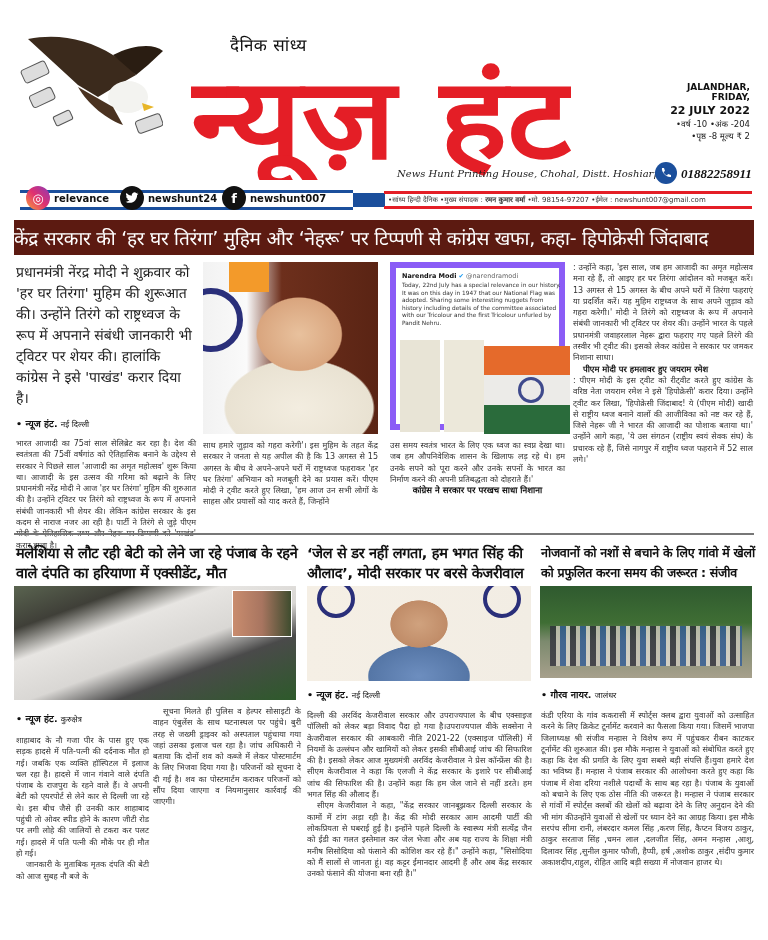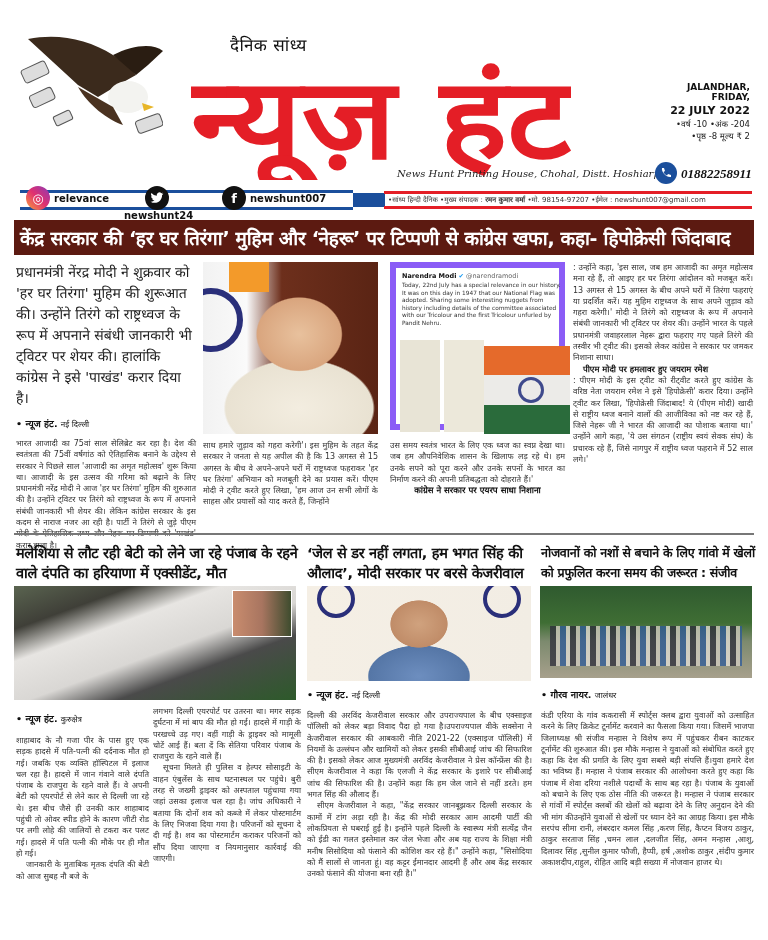--- a/index.html
+++ b/index.html
@@ -22,21 +22,21 @@
 .socialbar-fill{left:330px;top:193px;width:55px;height:14px;background:#1b4f9c;}
 .social{position:absolute;top:-7px;display:flex;align-items:center;}
 .social .ic{width:24px;height:24px;border-radius:50%;display:flex;align-items:center;justify-content:center;color:#fff;font-weight:bold;font-size:13px;}
 .social .lbl{font-size:10px;font-weight:bold;color:#111;margin-left:4px;}
 .ig{background:linear-gradient(45deg,#f9a13c,#e0306f,#8a3ab9);}
 .tw{background:#111;}
 .fb{background:#111;}
 .infobar{left:384px;top:191px;width:368px;height:18px;border-top:3px solid #e41e26;border-bottom:3px solid #e41e26;font-size:7px;color:#333;padding:1px 4px;white-space:nowrap;overflow:hidden;}
 .infobar b{font-weight:bold;}
 
-.headline-main{left:14px;top:220px;width:740px;height:35px;background:#5c1a11;color:#fff;font-size:19px;font-weight:bold;display:flex;align-items:center;padding-left:6px;white-space:nowrap;overflow:hidden;letter-spacing:-0.3px;}
+.headline-main{left:14px;top:220px;width:740px;height:35px;background:#5c1a11;color:#fff;font-size:19px;font-weight:normal;display:flex;align-items:center;white-space:nowrap;overflow:hidden;letter-spacing:-0.3px;}
 
 .col{font-size:8px;line-height:11.3px;color:#333;text-align:justify;}
 .lead{font-size:14px;line-height:21px;color:#222;}
 .byline{font-size:9.5px;font-weight:bold;color:#111;}
 .byline span{font-weight:normal;font-size:8px;}
 .subhead{font-weight:bold;color:#111;}
 .rule{height:2px;background:#777;}
 
 .img{overflow:hidden;}
 .modi-img{left:203px;top:262px;width:175px;height:172px;background:
@@ -105,21 +105,21 @@
     </svg>
 </div>
 <div class="abs phone">01882258911</div>
 
 <div class="abs socialbar-fill"></div>
 <div class="abs socialbar">
   <div class="social" style="left:6px;">
     <div class="ic ig">◎</div>
     <span class="lbl">relevance</span>
   </div>
-  <div class="social" style="left:100px;flex-direction:column;">
+  <div class="social" style="left:100px;">
     <div class="ic tw">
       <svg width="14" height="12" viewBox="0 0 24 20">
           <path d="M23 2.5c-.8.4-1.7.6-2.6.7.9-.6 1.6-1.4 2-2.5-.9.5-1.9.9-2.9 1.1A4.5 4.5 0 0 0 11.8 6 12.8 12.8 0 0 1 2.5 1.3a4.5 4.5 0 0 0 1.4 6 4.4 4.4 0 0 1-2-.6 4.5 4.5 0 0 0 3.6 4.5 4.5 4.5 0 0 1-2 .1 4.5 4.5 0 0 0 4.2 3.1A9 9 0 0 1 1 16.3 12.8 12.8 0 0 0 7.9 18.3c8.3 0 12.8-6.9 12.8-12.8v-.6c.9-.6 1.6-1.4 2.3-2.4z" fill="#fff"></path>
         </svg>
     </div>
     <span class="lbl">newshunt24</span>
   </div>
   <div class="social" style="left:202px;">
     <div class="ic fb">f</div>
     <span class="lbl">newshunt007</span>
@@ -162,21 +162,21 @@
   <div class="flag">
     <div class="s"></div>
       <div class="w">
         <div class="c"></div>
       </div>
       <div class="g"></div>
   </div>
 </div>
 <div class="abs" style="left:390px;top:440px;width:175px;">
   <p class="col">उस समय स्वतंत्र भारत के लिए एक ध्वज का स्वप्न देखा था। जब हम औपनिवेशिक शासन के खिलाफ लड़ रहे थे। हम उनके सपने को पूरा करने और उनके सपनों के भारत का निर्माण करने की अपनी प्रतिबद्धता को दोहराते हैं।'</p>
-  <p class="col subhead" style="text-align:center;font-size:8.5px;">कांग्रेस ने सरकार पर एयरप साधा निशाना</p>
+  <p class="col subhead" style="text-align:center;font-size:8.5px;">कांग्रेस ने सरकार पर परखच साधा निशाना</p>
 </div>
 
 <div class="abs" style="left:573px;top:262px;width:180px;">
   <p class="col">: उन्होंने कहा, 'इस साल, जब हम आजादी का अमृत महोत्सव मना रहे हैं, तो आइए हर घर तिरंगा आंदोलन को मजबूत करें। 13 अगस्त से 15 अगस्त के बीच अपने घरों में तिरंगा फहराएं या प्रदर्शित करें। यह मुहिम राष्ट्रध्वज के साथ अपने जुड़ाव को गहरा करेगी।' मोदी ने तिरंगे को राष्ट्रध्वज के रूप में अपनाने संबंधी जानकारी भी ट्विटर पर शेयर की। उन्होंने भारत के पहले प्रधानमंत्री जवाहरलाल नेहरू द्वारा फहराए गए पहले तिरंगे की तस्वीर भी ट्वीट की। इसको लेकर कांग्रेस ने सरकार पर जमकर निशाना साधा।</p>
   <p class="col subhead" style="text-indent:10px;font-size:8.3px;">पीएम मोदी पर हमलावर हुए जयराम रमेश</p>
   <p class="col">: पीएम मोदी के इस ट्वीट को रीट्वीट करते हुए कांग्रेस के वरिष्ठ नेता जयराम रमेश ने इसे 'हिपोक्रेसी' करार दिया। उन्होंने ट्वीट कर लिखा, 'हिपोक्रेसी जिंदाबाद! ये (पीएम मोदी) खादी से राष्ट्रीय ध्वज बनाने वालों की आजीविका को नष्ट कर रहे हैं, जिसे नेहरू जी ने भारत की आजादी का पोशाक बताया था।' उन्होंने आगे कहा, 'ये उस संगठन (राष्ट्रीय स्वयं सेवक संघ) के प्रचारक रहे हैं, जिसे नागपुर में राष्ट्रीय ध्वज फहराने में 52 साल लगे।'</p>
 </div>
 
 <div class="abs rule" style="left:14px;top:533px;width:740px;"></div>
 
@@ -186,21 +186,20 @@
 </div>
 <div class="abs" style="left:16px;top:712px;width:133px;">
   <div class="byline">
     <span style="font-weight:bold;font-size:9.5px;">• न्यूज हंट.</span>
     <span>कुरुक्षेत्र</span>
   </div>
   <p class="col" style="margin-top:10px;">शाहाबाद के नौ गजा पीर के पास हुए एक सड़क हादसे में पति-पत्नी की दर्दनाक मौत हो गई। जबकि एक व्यक्ति हॉस्पिटल में इलाज चल रहा है। हादसे में जान गंवाने वाले दंपति पंजाब के राजपुरा के रहने वाले हैं। वे अपनी बेटी को एयरपोर्ट से लेने कार से दिल्ली जा रहे थे। इस बीच जैसे ही उनकी कार शाहाबाद पहुंची तो ओवर स्पीड होने के कारण जीटी रोड पर लगी लोहे की जालियों से टकरा कर पलट गई। हादसे में पति पत्नी की मौके पर ही मौत हो गई।</p>
   <p class="col" style="text-indent:10px;">जानकारी के मुताबिक मृतक दंपति की बेटी को आज सुबह नौ बजे के</p>
 </div>
 <div class="abs" style="left:153px;top:706px;width:148px;">
-  <p class="col">लगभग दिल्ली एयरपोर्ट पर उतरना था। मगर सड़क दुर्घटना में मां बाप की मौत हो गई। हादसे में गाड़ी के परखच्चे उड़ गए। वहीं गाड़ी के ड्राइवर को मामूली चोटें आई हैं। बता दें कि सेतिया परिवार पंजाब के राजपुरा के रहने वाले हैं।</p>
   <p class="col" style="text-indent:10px;">सूचना मिलते ही पुलिस व हेल्पर सोसाइटी के वाहन एंबुलेंस के साथ घटनास्थल पर पहुंचे। बुरी तरह से जख्मी ड्राइवर को अस्पताल पहुंचाया गया जहां उसका इलाज चल रहा है। जांच अधिकारी ने बताया कि दोनों शव को कब्जे में लेकर पोस्टमार्टम के लिए भिजवा दिया गया है। परिजनों को सूचना दे दी गई है। शव का पोस्टमार्टम कराकर परिजनों को सौंप दिया जाएगा व नियमानुसार कार्रवाई की जाएगी।</p>
 </div>
 
 <div class="abs sec-head" style="left:307px;top:543px;width:228px;">‘जेल से डर नहीं लगता, हम भगत सिंह की औलाद’, मोदी सरकार पर बरसे केजरीवाल</div>
 <div class="abs img kejri-img">
   <div class="kchakra" style="left:10px;"></div>
   <div class="kchakra" style="left:176px;"></div>
 </div>
 <div class="abs" style="left:307px;top:688px;width:225px;">
   <div class="byline">

